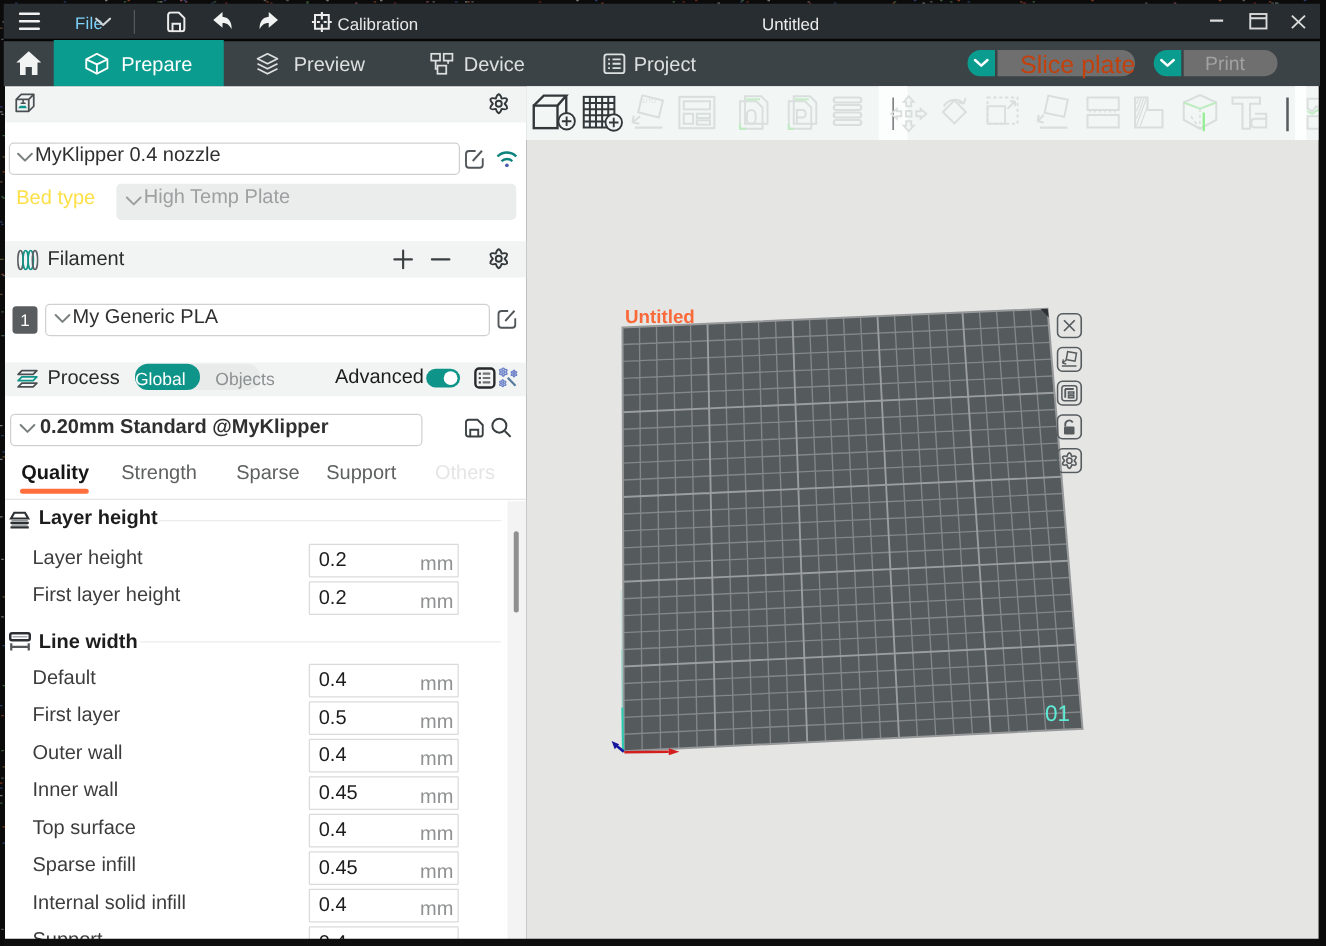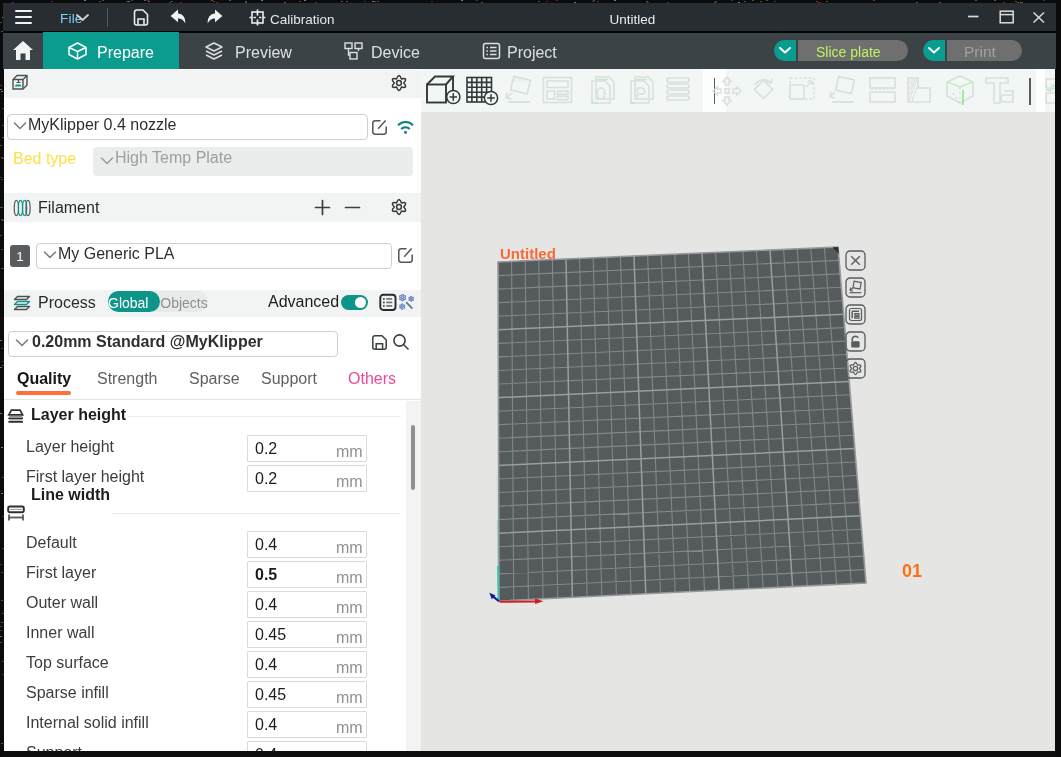--- a/index.html
+++ b/index.html
@@ -282,21 +282,21 @@
       <line x1="4.5" y1="12.5" x2="6" y2="12.5"></line>
       <line x1="8" y1="12.5" x2="14.5" y2="12.5"></line>
     </g>
   </svg>
 <div class="abs" style="left:507px;top:43px;font-size:16px;color:#dde0e0;font-weight:normal;line-height:20px;white-space:nowrap;">Project</div>
 <div class="abs" style="left:774px;top:40px;width:22px;height:21px;background:#0a9c8e;border-radius:10.5px 0 0 10.5px;"></div>
 <svg class="abs" style="left:778px;top:46px;" width="14" height="9" viewBox="0 0 14 9">
     <path d="M2 2 L7 6.5 L12 2" stroke="#fff" stroke-width="2" fill="none" stroke-linecap="round" stroke-linejoin="round"></path>
   </svg>
 <div class="abs" style="left:798px;top:40px;width:110px;height:21px;background:#6f6f6f;border-radius:0 10.5px 10.5px 0;"></div>
-<div class="abs" style="left:816px;top:42px;font-size:14px;color:#bef264;font-weight:normal;line-height:20px;white-space:nowrap;">Slice plate</div>
+<div class="abs" style="left:816px;top:42px;font-size:20px;color:#c2410c;font-weight:normal;line-height:20px;white-space:nowrap;">Slice plate</div>
 <div class="abs" style="left:923px;top:40px;width:22px;height:21px;background:#0a9c8e;border-radius:10.5px 0 0 10.5px;"></div>
 <svg class="abs" style="left:927px;top:46px;" width="14" height="9" viewBox="0 0 14 9">
     <path d="M2 2 L7 6.5 L12 2" stroke="#fff" stroke-width="2" fill="none" stroke-linecap="round" stroke-linejoin="round"></path>
   </svg>
 <div class="abs" style="left:947px;top:40px;width:75px;height:21px;background:#6f6f6f;border-radius:0 10.5px 10.5px 0;"></div>
 <div class="abs" style="left:964px;top:42px;font-size:15.5px;color:#a2a2a2;font-weight:normal;line-height:20px;white-space:nowrap;">Print</div>
 <div class="abs" style="left:4px;top:69px;width:417px;height:683px;background:#ffffff;"></div>
 <div class="abs" style="left:4px;top:70px;width:417px;height:28px;background:#f2f4f4;"></div>
 <svg class="abs" style="left:11px;top:74px;" width="18" height="18" viewBox="0 0 18 18">
     <path d="M2 5.5 L6 1.5 H16 L16 11 L12 15 H2 Z" fill="none" stroke="#4a4f52" stroke-width="1.4" stroke-linejoin="round"></path>
@@ -370,21 +370,21 @@
     <g fill="none" stroke-linejoin="round">
       <path d="M4.5 1.5 H16.5 L13.5 4.5 H1.5 Z" stroke="#4a4f52" stroke-width="1.4"></path>
       <path d="M4.5 6.5 H16.5 L13.5 9.5 H1.5 Z" stroke="#0e9488" stroke-width="1.4"></path>
       <path d="M4.5 11.5 H16.5 L13.5 14.5 H1.5 Z" stroke="#4a4f52" stroke-width="1.4"></path>
     </g>
   </svg>
 <div class="abs" style="left:38px;top:293px;font-size:16px;color:#2a2a2a;font-weight:normal;line-height:20px;white-space:nowrap;">Process</div>
 <div class="abs" style="left:108px;top:291px;width:100px;height:21px;background:#e9ebeb;border-radius:10.5px;"></div>
 <div class="abs" style="left:108px;top:291px;width:52px;height:21px;background:#0e9488;border-radius:10.5px;"></div>
 <div class="abs" style="left:108px;top:293px;font-size:14px;color:#ffffff;font-weight:normal;line-height:20px;white-space:nowrap;width:38px;text-align:right;">Global</div>
-<div class="abs" style="left:160px;top:293px;font-size:14px;color:#8b9090;font-weight:normal;line-height:20px;white-space:nowrap;width:48px;text-align:center;">Objects</div>
+<div class="abs" style="left:160px;top:293px;font-size:14px;color:#8b9090;font-weight:normal;line-height:20px;white-space:nowrap;width:48px;text-align:center;padding-left:12px;">Objects</div>
 <div class="abs" style="left:268px;top:292px;font-size:16px;color:#1d1d1d;font-weight:normal;line-height:20px;white-space:nowrap;">Advanced</div>
 <div class="abs" style="left:341px;top:295px;width:27px;height:15px;background:#0e9488;border-radius:7.5px;"></div>
 <div class="abs" style="left:355px;top:297px;width:11px;height:11px;background:#fff;border-radius:50%;"></div>
 <svg class="abs" style="left:379px;top:293px;" width="18" height="19" viewBox="0 0 18 19">
     <rect x="1.3" y="1.8" width="15.2" height="15.2" rx="3" fill="none" stroke="#26292b" stroke-width="1.9"></rect>
     <g stroke="#6f7375" stroke-width="1.7">
       <line x1="7.2" y1="5.9" x2="13.2" y2="5.9"></line>
       <line x1="7.2" y1="9.4" x2="13.2" y2="9.4"></line>
       <line x1="7.2" y1="12.9" x2="13.2" y2="12.9"></line>
     </g>
@@ -413,21 +413,21 @@
     <path d="M5.2 15 V9.8 H11.6 V15" fill="none" stroke="#3a3f41" stroke-width="1.5"></path>
   </svg>
 <svg class="abs" style="left:392px;top:333px;" width="18" height="18" viewBox="0 0 18 18">
     <circle cx="7.5" cy="7.5" r="5.6" fill="none" stroke="#3a3f41" stroke-width="1.6"></circle>
     <line x1="11.8" y1="11.8" x2="16.5" y2="16.5" stroke="#3a3f41" stroke-width="1.6"></line>
   </svg>
 <div class="abs" style="left:17px;top:369px;font-size:16px;color:#161616;font-weight:bold;line-height:20px;white-space:nowrap;">Quality</div>
 <div class="abs" style="left:97px;top:369px;font-size:16px;color:#5f6161;font-weight:normal;line-height:20px;white-space:nowrap;">Strength</div>
 <div class="abs" style="left:189px;top:369px;font-size:16px;color:#5f6161;font-weight:normal;line-height:20px;white-space:nowrap;">Sparse</div>
 <div class="abs" style="left:261px;top:369px;font-size:16px;color:#5f6161;font-weight:normal;line-height:20px;white-space:nowrap;">Support</div>
-<div class="abs" style="left:348px;top:369px;font-size:16px;color:#ec4899;font-weight:normal;line-height:20px;white-space:nowrap;">Others</div>
+<div class="abs" style="left:348px;top:369px;font-size:16px;color:#e5e5e5;font-weight:normal;line-height:20px;white-space:nowrap;">Others</div>
 <div class="abs" style="left:16px;top:391px;width:55px;height:4px;background:#ff6f3e;border-radius:2px;"></div>
 <div class="abs" style="left:4px;top:399px;width:417px;height:1px;background:#e4e6e6;"></div>
 <svg class="abs" style="left:7px;top:408px;" width="18" height="17" viewBox="0 0 18 17">
     <g fill="none" stroke="#2c3032" stroke-width="1.7">
       <path d="M1.8 6.8 L4.4 2.2 H13 L15.6 6.8 Z"></path>
       <path d="M1.4 10.3 H16 M1.4 13.8 H16" stroke-width="1.8"></path>
     </g>
     <path d="M2.2 8.5 H15.2 M2.2 12 H15.2" stroke="#909496" stroke-width="1.2" fill="none"></path>
   </svg>
 <div class="abs" style="left:31px;top:405px;font-size:16px;color:#1d1d1d;font-weight:bold;line-height:20px;white-space:nowrap;">Layer height</div>
@@ -442,29 +442,29 @@
 <div class="abs" style="left:336px;top:472px;font-size:16px;color:#8f9192;font-weight:normal;line-height:20px;white-space:nowrap;">mm</div>
 <svg class="abs" style="left:7px;top:505px;" width="18" height="17" viewBox="0 0 18 17">
     <rect x="1.2" y="1.6" width="15.6" height="5.6" rx="1.4" fill="none" stroke="#2c3032" stroke-width="2"></rect>
     <line x1="3" y1="4.4" x2="15" y2="4.4" stroke="#a8abad" stroke-width="1.2"></line>
     <g stroke="#55595b" stroke-width="1.8">
       <line x1="2" y1="9.6" x2="2" y2="15.4"></line>
       <line x1="16" y1="9.6" x2="16" y2="15.4"></line>
       <line x1="2" y1="12.5" x2="16" y2="12.5"></line>
     </g>
   </svg>
-<div class="abs" style="left:31px;top:485px;font-size:16px;color:#1d1d1d;font-weight:bold;line-height:20px;white-space:nowrap;">Line width</div>
+<div class="abs" style="left:31px;top:504px;font-size:16px;color:#1d1d1d;font-weight:bold;line-height:20px;white-space:nowrap;">Line width</div>
 <div class="abs" style="left:112px;top:513px;width:289px;height:1px;background:#ececec;"></div>
 <div class="abs" style="left:26px;top:533px;font-size:16px;color:#3d3d3d;font-weight:normal;line-height:20px;white-space:nowrap;">Default</div>
 <div class="abs" style="left:247px;top:531px;width:120px;height:27px;background:#fff;border:1px solid #d9dadb;border-radius:1px;box-sizing:border-box;"></div>
 <div class="abs" style="left:255px;top:535px;font-size:16px;color:#1c1c1c;font-weight:normal;line-height:20px;white-space:nowrap;">0.4</div>
 <div class="abs" style="left:336px;top:538px;font-size:16px;color:#8f9192;font-weight:normal;line-height:20px;white-space:nowrap;">mm</div>
 <div class="abs" style="left:26px;top:563px;font-size:16px;color:#3d3d3d;font-weight:normal;line-height:20px;white-space:nowrap;">First layer</div>
 <div class="abs" style="left:247px;top:561px;width:120px;height:27px;background:#fff;border:1px solid #d9dadb;border-radius:1px;box-sizing:border-box;"></div>
-<div class="abs" style="left:255px;top:565px;font-size:16px;color:#1c1c1c;font-weight:bold;line-height:20px;white-space:nowrap;">0.5</div>
+<div class="abs" style="left:255px;top:565px;font-size:16px;color:#1c1c1c;font-weight:normal;line-height:20px;white-space:nowrap;">0.5</div>
 <div class="abs" style="left:336px;top:568px;font-size:16px;color:#8f9192;font-weight:normal;line-height:20px;white-space:nowrap;">mm</div>
 <div class="abs" style="left:26px;top:593px;font-size:16px;color:#3d3d3d;font-weight:normal;line-height:20px;white-space:nowrap;">Outer wall</div>
 <div class="abs" style="left:247px;top:591px;width:120px;height:27px;background:#fff;border:1px solid #d9dadb;border-radius:1px;box-sizing:border-box;"></div>
 <div class="abs" style="left:255px;top:595px;font-size:16px;color:#1c1c1c;font-weight:normal;line-height:20px;white-space:nowrap;">0.4</div>
 <div class="abs" style="left:336px;top:598px;font-size:16px;color:#8f9192;font-weight:normal;line-height:20px;white-space:nowrap;">mm</div>
 <div class="abs" style="left:26px;top:623px;font-size:16px;color:#3d3d3d;font-weight:normal;line-height:20px;white-space:nowrap;">Inner wall</div>
 <div class="abs" style="left:247px;top:621px;width:120px;height:27px;background:#fff;border:1px solid #d9dadb;border-radius:1px;box-sizing:border-box;"></div>
 <div class="abs" style="left:255px;top:625px;font-size:16px;color:#1c1c1c;font-weight:normal;line-height:20px;white-space:nowrap;">0.45</div>
 <div class="abs" style="left:336px;top:628px;font-size:16px;color:#8f9192;font-weight:normal;line-height:20px;white-space:nowrap;">mm</div>
 <div class="abs" style="left:26px;top:653px;font-size:16px;color:#3d3d3d;font-weight:normal;line-height:20px;white-space:nowrap;">Top surface</div>
@@ -625,21 +625,21 @@
     <path d="M832.5 247.2 L838.2 247 L839 254 Z" fill="#2e3133"></path>
     <line x1="498.4" y1="601" x2="497.9" y2="566" stroke="#2ec9b2" stroke-width="1.7"></line>
     <line x1="497.9" y1="566" x2="497.4" y2="520" stroke="#66cfbd" stroke-width="1.2" opacity="0.55"></line>
     <line x1="497.4" y1="520" x2="497.0" y2="472" stroke="#8fd8ca" stroke-width="1" opacity="0.35"></line>
     <line x1="499.5" y1="601.8" x2="535" y2="601.4" stroke="#d21f1d" stroke-width="2"></line>
     <polygon points="535,598.6 543.5,601.3 535,604.1" fill="#d21f1d"></polygon>
     <line x1="499" y1="601.3" x2="493.2" y2="596.6" stroke="#17179e" stroke-width="2.1"></line>
     <polygon points="489.3,592.7 495.3,595.3 491.8,599.3" fill="#17179e"></polygon>
   </svg>
 <div class="abs" style="left:500px;top:244px;font-size:15px;color:#f9693a;font-weight:bold;line-height:20px;white-space:nowrap;letter-spacing:0px;">Untitled</div>
-<div class="abs" style="left:902px;top:561px;font-size:18px;color:#f97316;font-weight:bold;line-height:20px;white-space:nowrap;">01</div>
+<div class="abs" style="left:836px;top:561px;font-size:18px;color:#5eead4;font-weight:normal;line-height:20px;white-space:nowrap;">01</div>
 <svg class="abs" style="left:845px;top:250px;" width="21" height="21" viewBox="0 0 21 21">
     <rect x="1" y="1" width="19" height="19" rx="4" fill="none" stroke="#575c5f" stroke-width="1.3"></rect>
     <g stroke="#575c5f" stroke-width="1.4">
       <line x1="6.2" y1="6.2" x2="14.8" y2="14.8"></line>
       <line x1="14.8" y1="6.2" x2="6.2" y2="14.8"></line>
     </g>
   </svg>
 <svg class="abs" style="left:845px;top:277px;" width="21" height="21" viewBox="0 0 21 21">
     <rect x="1" y="1" width="19" height="19" rx="4" fill="none" stroke="#575c5f" stroke-width="1.3"></rect>
     <g fill="none" stroke="#575c5f" stroke-width="1.2">

